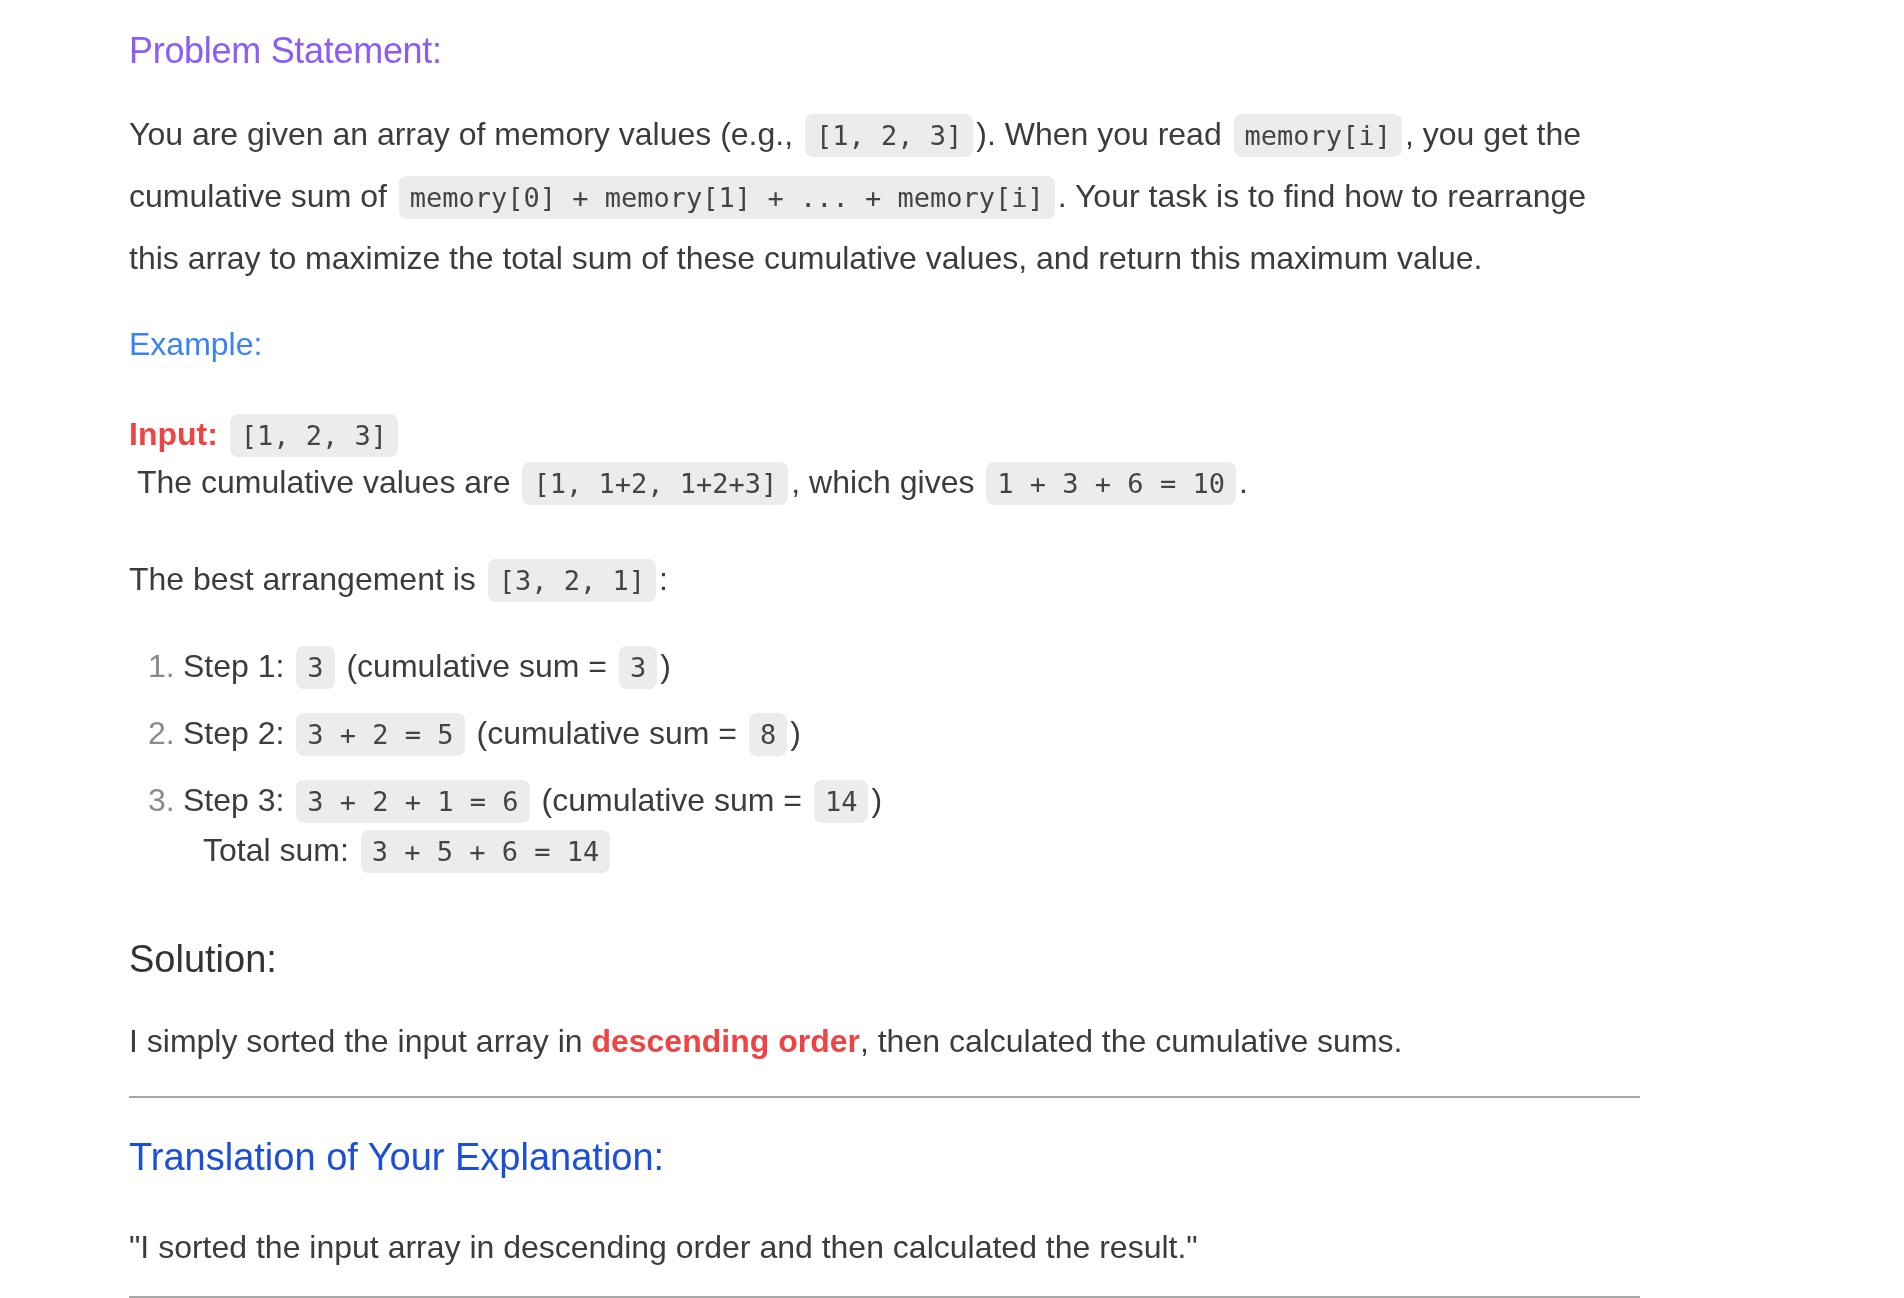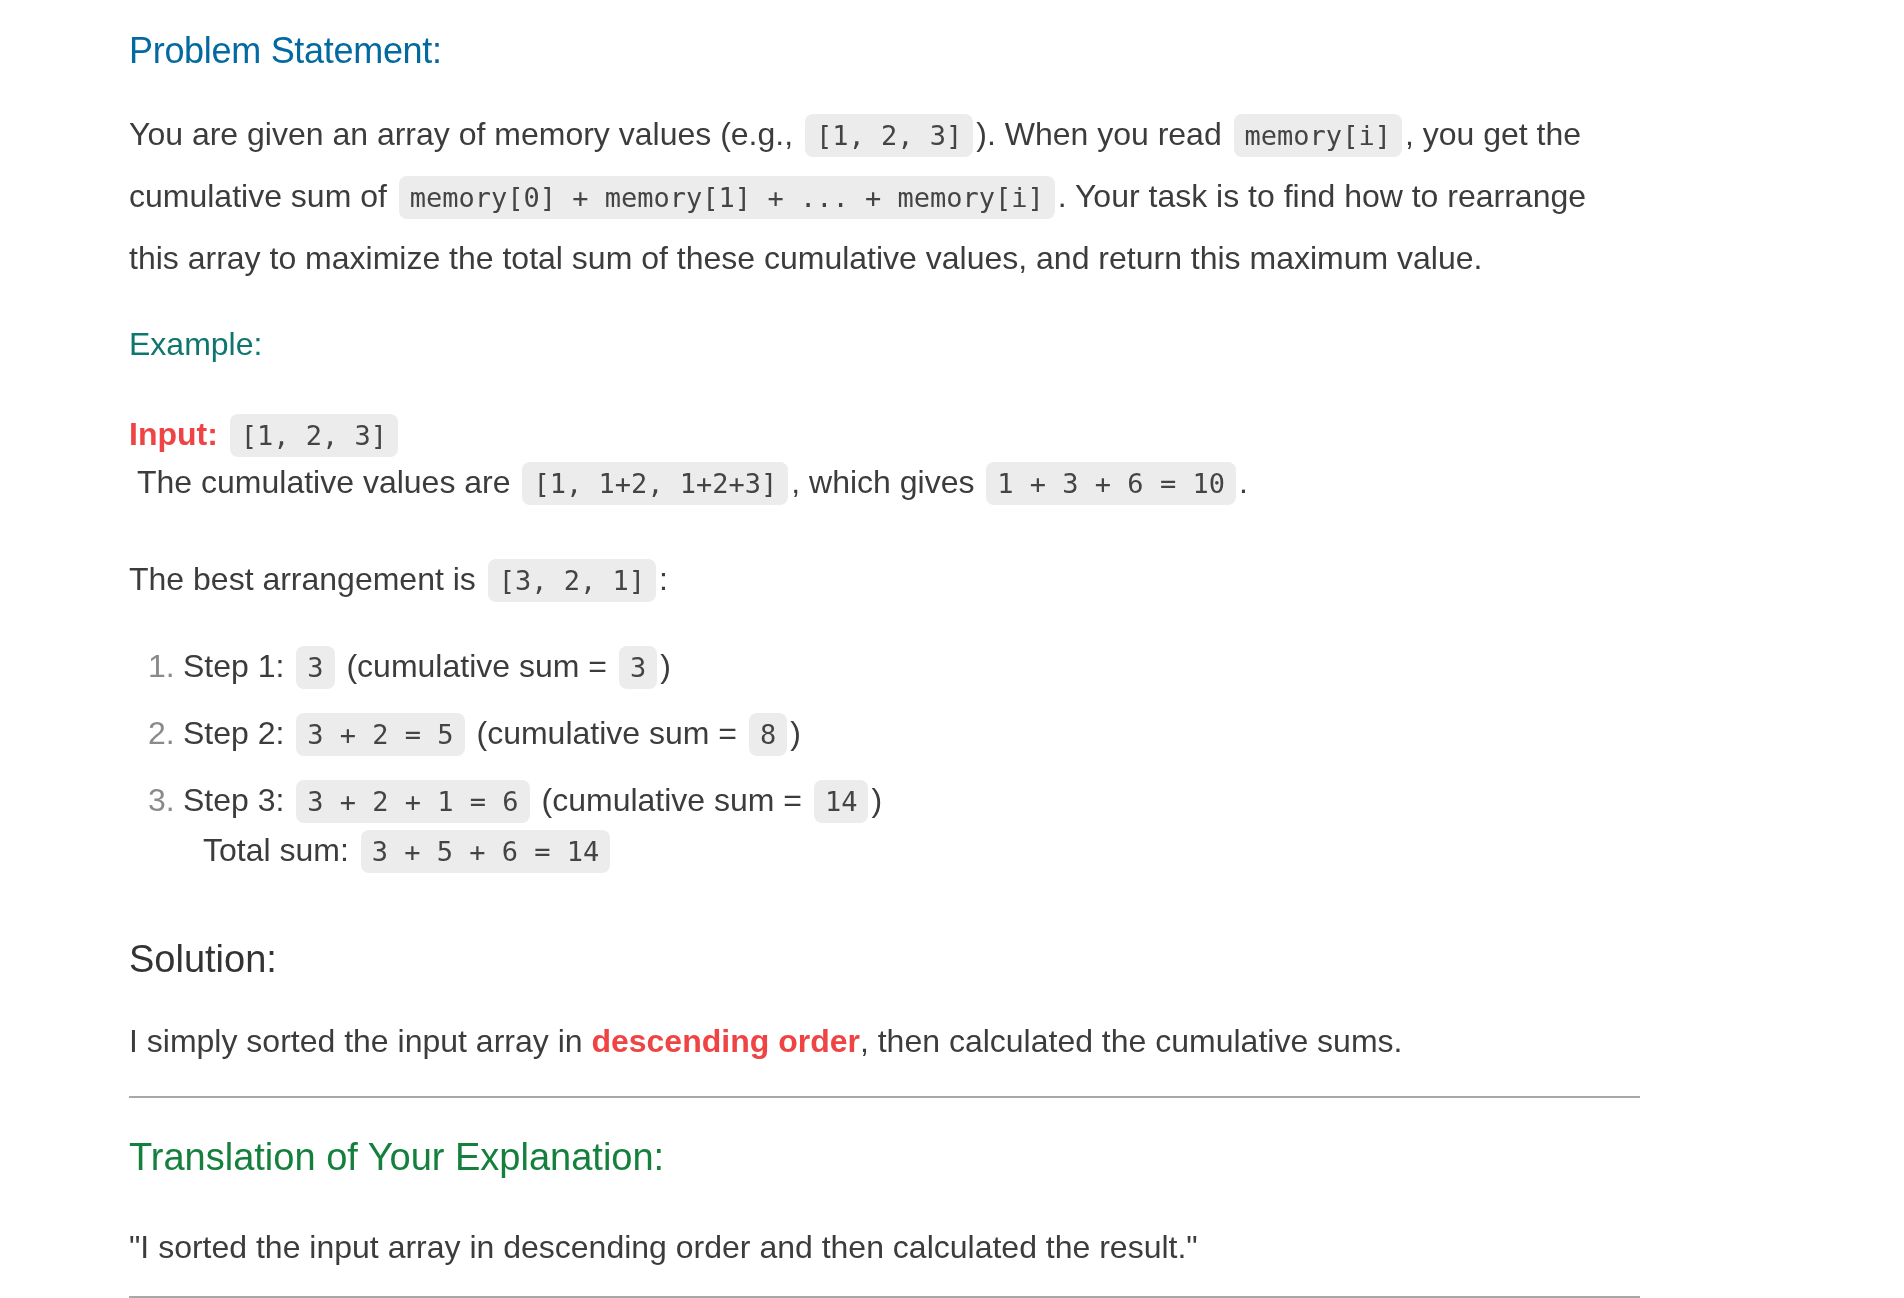--- a/index.html
+++ b/index.html
@@ -3,43 +3,43 @@
 <meta charset="utf-8">
 <style>
   html, body { margin: 0; padding: 0; background: #ffffff; }
   body {
     width: 1904px; height: 1298px; overflow: hidden; position: relative;
     font-family: "Liberation Sans", "DejaVu Sans", sans-serif;
     color: #3a3a3a;
   }
   .doc { position: absolute; left: 129px; top: 0; width: 1512px; }
   .blk { position: absolute; left: 0; white-space: nowrap; }
-  .h-problem { font-size: 36px; color: #0369a1; top: 30px; font-weight: 500; letter-spacing: -0.3px; }
+  .h-problem { font-size: 36px; color: #8b5cf6; top: 30px; font-weight: 500; letter-spacing: -0.3px; }
   .p { font-size: 32px; line-height: 60px; color: #3c3c3c; }
   .para { top: 104px; white-space: normal; width: 1512px; }
-  .h-example { top: 326px; font-size: 32px; color: #0f766e; font-weight: 500; text-align: right; }
+  .h-example { top: 326px; font-size: 32px; color: #3b82f6; font-weight: 500; text-align: right; }
   .code {
     font-family: "DejaVu Sans Mono", "Liberation Mono", monospace;
     font-size: 27px; background: #ececec; border-radius: 8px;
     padding: 6px 11px; color: #444; margin: 0 3px; text-align: right;
   }
   .bold { font-weight: bold; color: #ef4444; }
   .l-input { top: 404px; }
   .l-cumul { top: 452px; margin-left: 8px; }
   .l-best { top: 549px; }
   .list { position: absolute; left: 19px; top: 636px; }
   .li { position: absolute; left: 0; white-space: nowrap; font-size: 32px; line-height: 60px; color: #3c3c3c; }
   .num { color: #8a8a8a; display: inline-block; width: 35px; }
   .li1 { top: 0; } .li2 { top: 67px; } .li3 { top: 134px; }
   .total { position: absolute; left: 55px; top: 195px; white-space: nowrap; font-size: 32px; line-height: 39px; color: #3c3c3c; }
   .h-solution { top: 930px; font-size: 38px; color: #333; font-weight: 500; margin-top: 8px; }
   .l-solution { top: 1011px; }
   .hr { position: absolute; left: 0; width: 1511px; height: 2px; background: #a8a8a8; }
   .hr1 { top: 1096px; }
-  .h-translation { top: 1136px; font-size: 38px; color: #15803d; font-weight: 500; }
+  .h-translation { top: 1136px; font-size: 38px; color: #1d4ed8; font-weight: 500; }
   .l-quote { top: 1217px; }
   .hr2 { top: 1296px; }
 </style>
 </head>
 <body>
 
 <div class="doc">
 
   <div class="blk h-problem">Problem Statement:</div>
 

